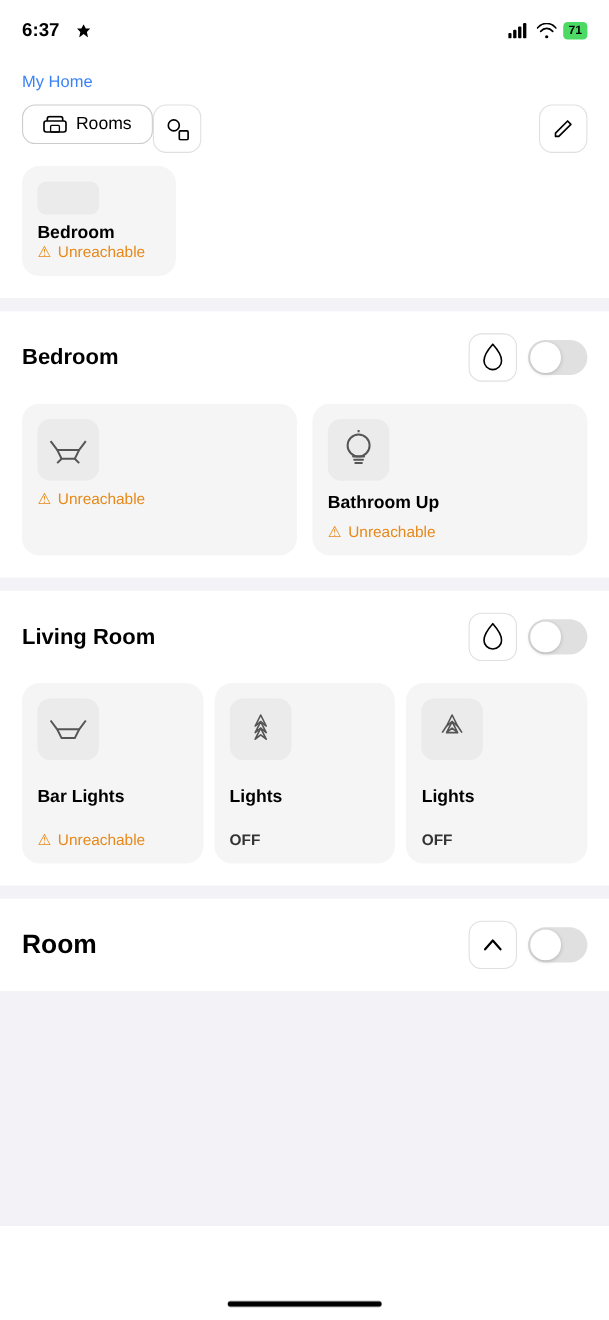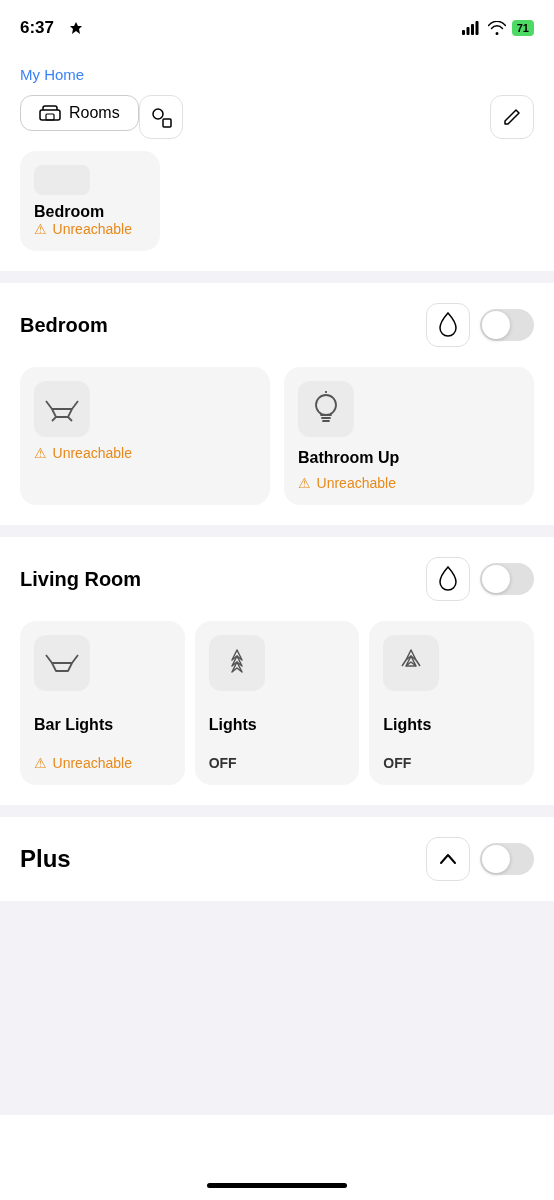--- a/index.html
+++ b/index.html
@@ -463,21 +463,21 @@
         </div>
         <div class="device-name">Lights</div>
         <div class="device-status status-off">
           <span>OFF</span>
         </div>
       </div>
     </div>
   </div>
 
   <div class="plus-section">
-    <span class="plus-name">Plus</span>
+    <span class="plus-name">Room</span>
     <div class="room-controls">
       <div class="water-btn">
         <svg width="18" height="16" viewBox="0 0 18 16">
           <path d="M2 12L9 4L16 12" stroke="#000" stroke-width="2" fill="none" stroke-linecap="round" stroke-linejoin="round"></path>
         </svg>
       </div>
       <div class="toggle-switch"></div>
     </div>
   </div>
 

